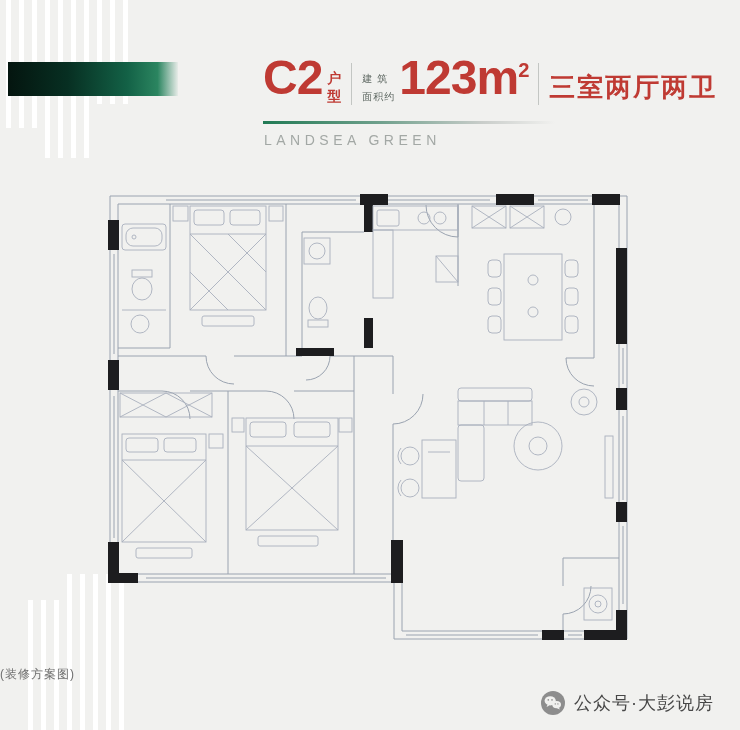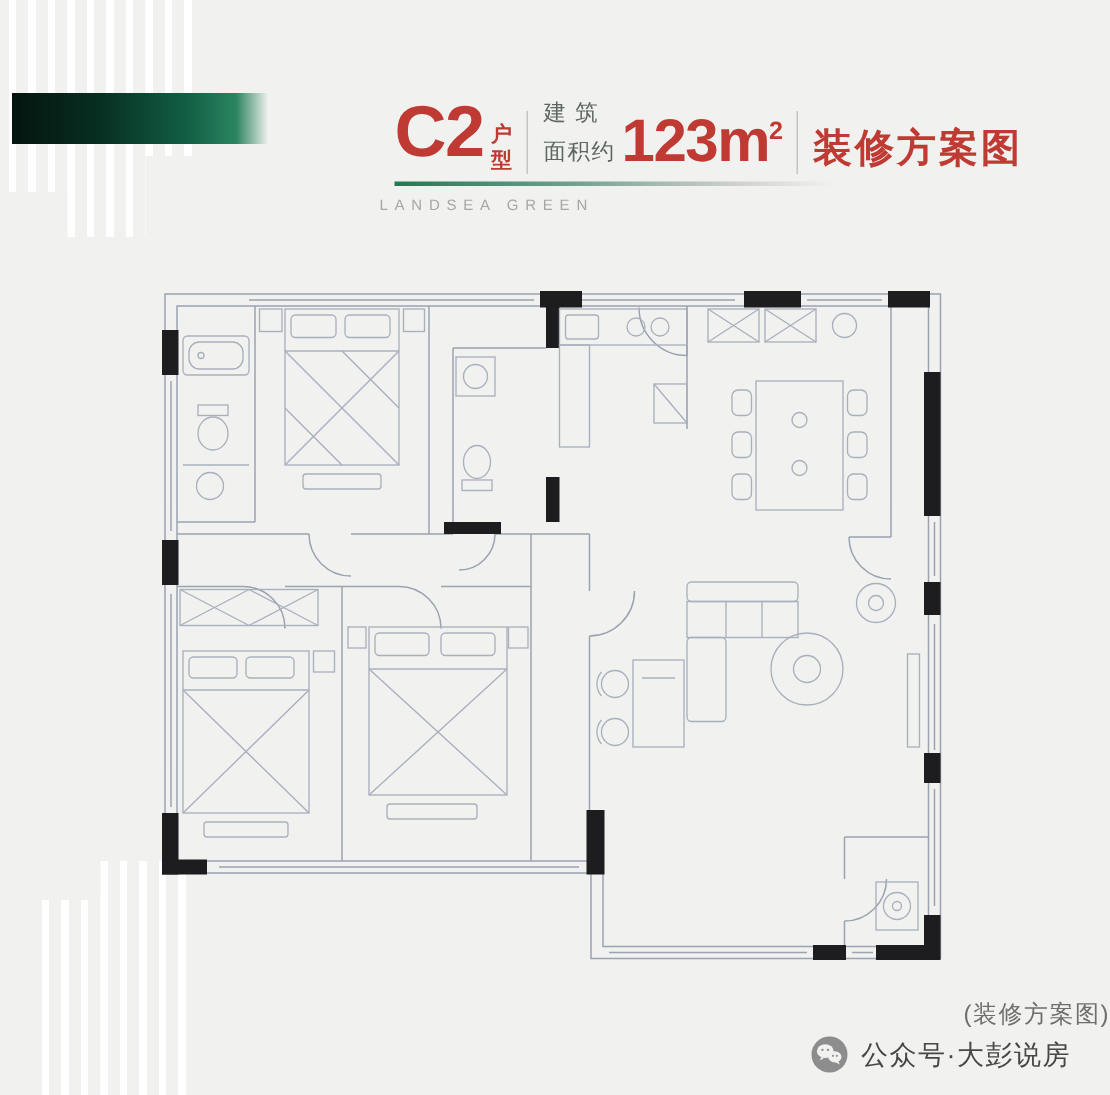--- a/index.html
+++ b/index.html
@@ -40,48 +40,48 @@
   }
   #unit-type {
     display:inline-block; width:1em; font-size:14px; line-height:1.25;
     word-break:break-all; margin:20px 0 0 5px;
     color:var(--accent-red); font-weight:700;
   }
   .vdiv {
     width:1px; height:42px; background:#c3c6c3; margin:8px 10px 0 10px;
   }
   #area-label {
-    margin-top:13px; font-size:15px; color:#5d6761;
+    margin-top:13px; font-size:10px; color:#5d6761;
     line-height:1.75; letter-spacing:1px; white-space:pre;
   }
   #area-value {
-    font-size:40px; font-weight:700; color:var(--accent-red);
+    font-size:48px; font-weight:700; color:var(--accent-red);
     line-height:1.1; margin-left:4px; letter-spacing:-1px;
   }
   #area-value sup { font-size:0.42em; font-weight:700; }
   #rooms-text {
     margin-top:15px; font-size:26px; font-weight:600;
     color:var(--accent-red); letter-spacing:2px; white-space:nowrap;
   }
   #header-rule {
     position:absolute; left:263px; top:121px; width:292px; height:2.5px;
     background:linear-gradient(90deg,#217a54 0%, #6fa08c 40%, #c9cdca 75%, rgba(201,205,202,0) 100%);
   }
   #brand-text {
-    position:absolute; left:253px; top:132px;
-    font-size:10px; letter-spacing:4.5px; color:#a3a8a5;
+    position:absolute; left:264px; top:132px;
+    font-size:14px; letter-spacing:4.5px; color:#a3a8a5;
   }
   
   #floorplan {
     position:absolute; left:106px; top:190px;
     width:528px; height:455px;
   }
   #plan-caption {
     position:absolute; left:0; top:666px; width:740px;
-    text-align:right; font-size:16px; color:#6f6f6f; letter-spacing:1px;
+    text-align:left; font-size:12px; color:#6f6f6f; letter-spacing:1px;
   }
   
   #footer {
     position:absolute; left:540px; top:690px;
     display:flex; align-items:center; gap:8px;
   }
   #account-label {
     font-size:18px; color:#474747; letter-spacing:1px; white-space:nowrap;
   }
 </style>
@@ -95,21 +95,21 @@
 <div class="stripes" id="stripes-e"></div>
 <div id="green-bar"></div>
 
 <div id="header">
   <span id="unit-code">C2</span>
   <span id="unit-type">户型</span>
   <span class="vdiv"></span>
   <span id="area-label"><span>建 筑</span><br><span>面积约</span></span>
   <span id="area-value"><span>123m</span><sup>2</sup></span>
   <span class="vdiv"></span>
-  <span id="rooms-text">装修方案图</span>
+  <span id="rooms-text">三室两厅两卫</span>
 </div>
 <div id="header-rule"></div>
 <div id="brand-text">LANDSEA GREEN</div>
 
 <svg id="floorplan" viewBox="0 0 528 455" xmlns="http://www.w3.org/2000/svg">
 
   <g stroke="#9aa3b0" stroke-width="1" fill="none">
     <path d="M4,6 H521 V449 H288 V392 H4 Z"></path>
     <path d="M12,14 H513 V441 H296 V384 H12 Z"></path>
 

